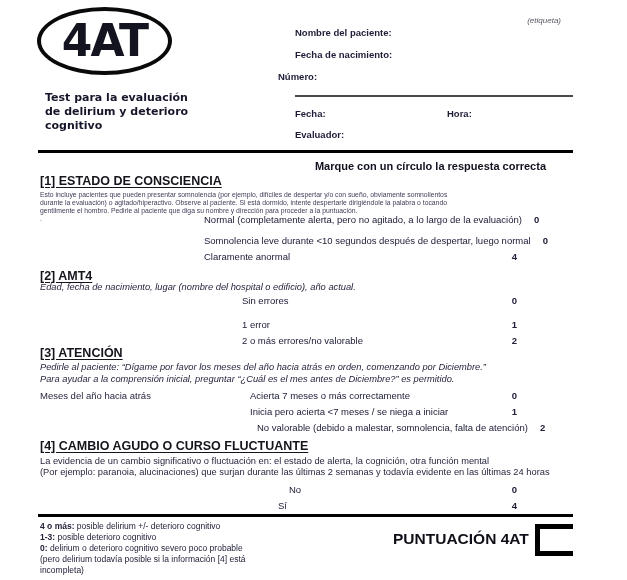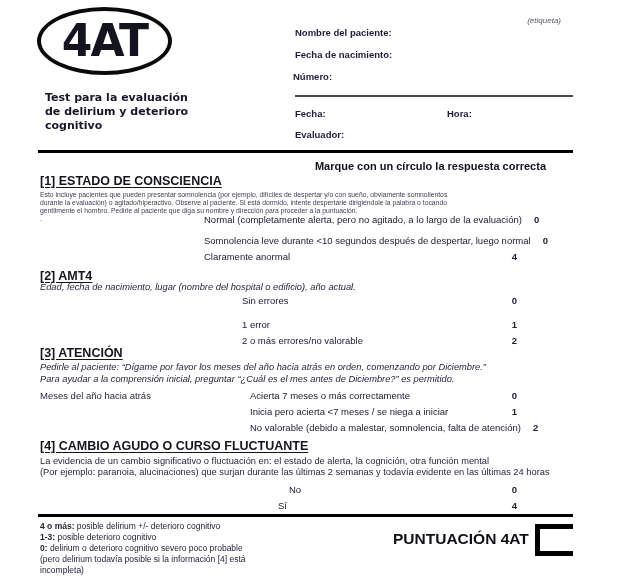--- a/index.html
+++ b/index.html
@@ -114,21 +114,21 @@
   </div>
   <div class="subtitle">
     <div>Test para la evaluación</div>
     <div>de delirium y deterioro</div>
     <div>cognitivo</div>
   </div>
   <div class="etiqueta">(etiqueta)</div>
 
   <div class="hfield" style="left:295px; top:27px;">Nombre del paciente:</div>
   <div class="hfield" style="left:295px; top:49px;">Fecha de nacimiento:</div>
-  <div class="hfield" style="left:293px; top:71px;">Número:</div>
+  <div class="hfield" style="left:278px; top:71px;">Número:</div>
   <div class="hr-gray"></div>
   <div class="hfield" style="left:295px; top:108px;">Fecha:</div>
   <div class="hfield" style="left:447px; top:108px;">Hora:</div>
   <div class="hfield" style="left:295px; top:129px;">Evaluador:</div>
   <div class="hr-black" style="top:150px;"></div>
 
   <div class="instruction">Marque con un círculo la respuesta correcta</div>
 
   <div class="sec-title" style="top:174px;">[1] ESTADO DE CONSCIENCIA</div>
   <div class="fineprint" style="top:191px;">
@@ -174,21 +174,21 @@
   </div>
   <div class="side-label" style="top:390px;">Meses del año hacia atrás</div>
   <div class="opt" style="left:250px; top:390px;">
     <span class="opt-label">Acierta 7 meses o más correctamente</span>
     <span class="opt-score">0</span>
   </div>
   <div class="opt" style="left:250px; top:406px;gap:16px;">
     <span class="opt-label">Inicia pero acierta &lt;7 meses / se niega a iniciar</span>
     <span class="opt-score">1</span>
   </div>
-  <div class="opt" style="left:250px; top:422px;text-align:center;">
+  <div class="opt" style="left:257px; top:422px;text-align:center;">
     <span class="opt-label">No valorable (debido a malestar, somnolencia, falta de atención)</span>
     <span class="opt-score">2</span>
   </div>
 
   <div class="sec-title" style="top:439px;">[4] CAMBIO AGUDO O CURSO FLUCTUANTE</div>
   <div class="desc-regular" style="top:456px;">
     <div>La evidencia de un cambio significativo o fluctuación en: el estado de alerta, la cognición, otra función mental</div>
     <div>(Por ejemplo: paranoia, alucinaciones) que surjan durante las últimas 2 semanas y todavía evidente en las últimas 24 horas</div>
   </div>
   <div class="opt" style="left:278px; top:484px;padding-left:11px;">

